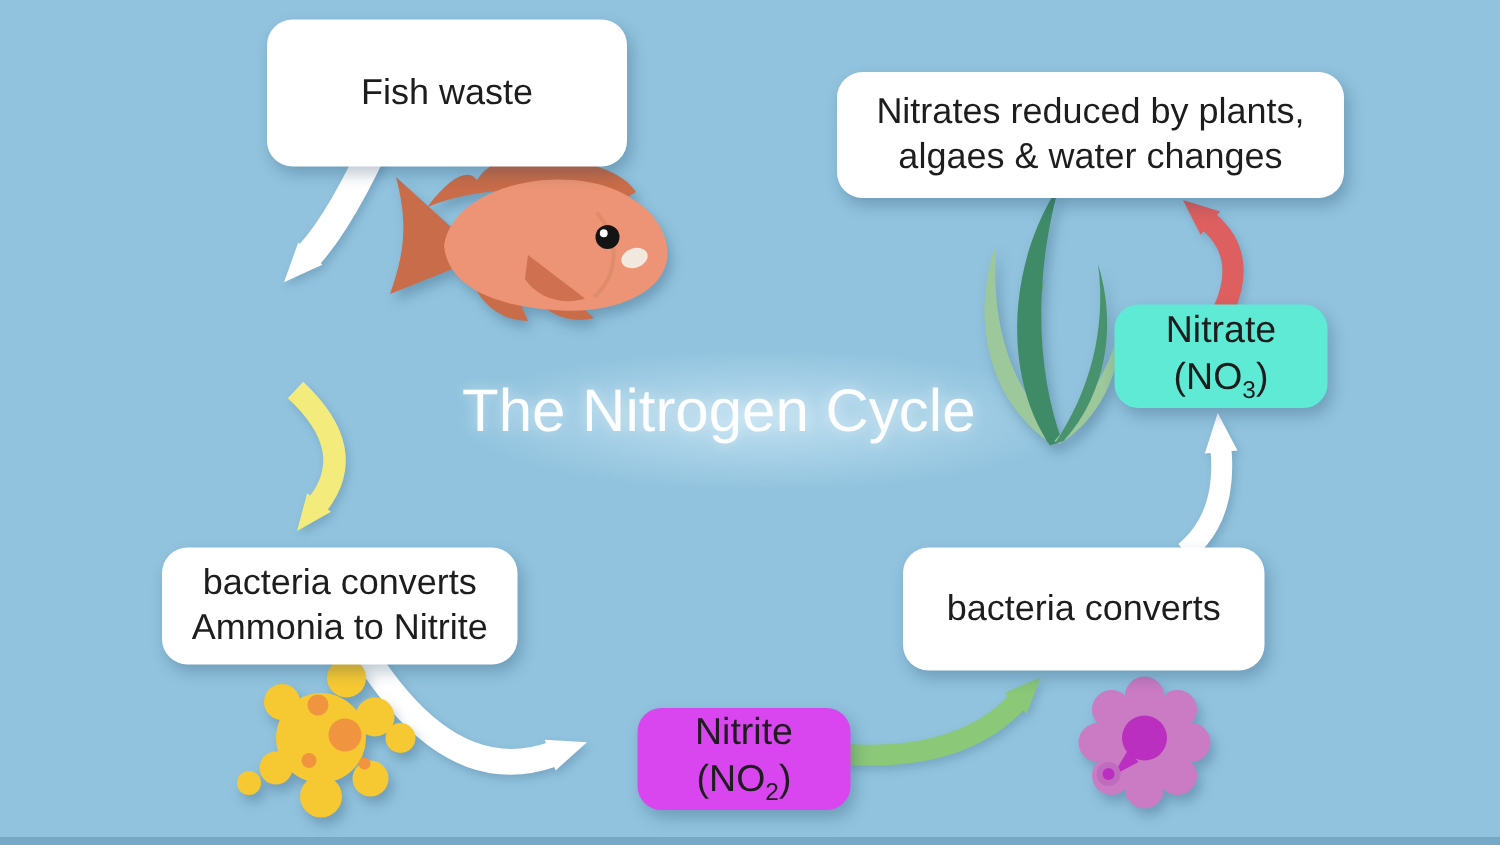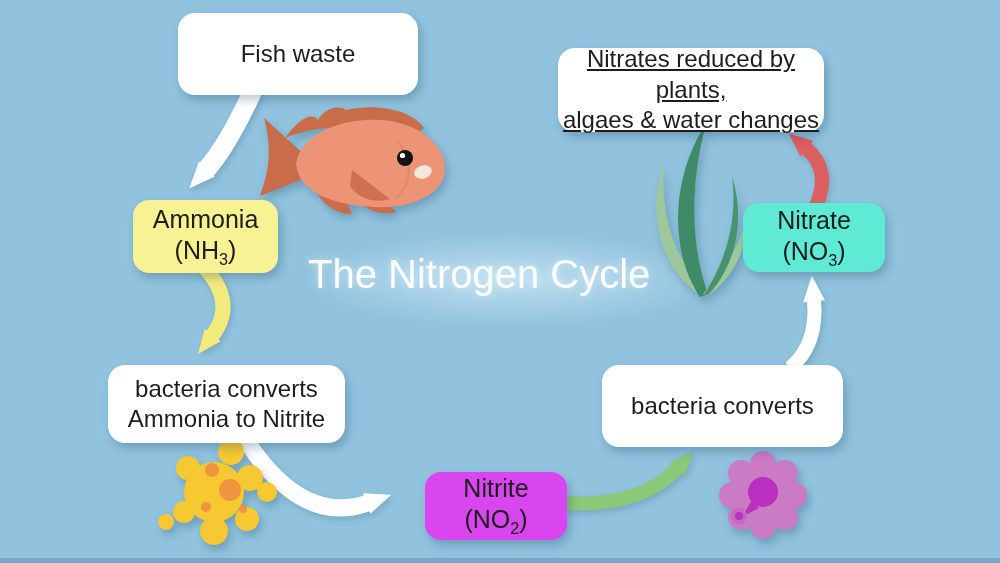--- a/index.html
+++ b/index.html
@@ -22,22 +22,22 @@
     text-align:center;font-size:24px;line-height:1.27;
     box-shadow:3px 5px 10px rgba(25,60,95,0.28);
   }
   .chip{
     position:absolute;z-index:2;border-radius:16px;
     display:flex;flex-direction:column;justify-content:center;align-items:center;
     text-align:center;font-size:25px;line-height:1.25;
     box-shadow:3px 5px 10px rgba(25,60,95,0.28);
   }
   .chip sub{font-size:0.65em;}
-  #bubble-fish-waste{left:178px;top:13px;width:240px;height:82px;}
-  #bubble-reduction{left:558px;top:48px;width:266px;height:84px;text-decoration:underline;}
+  #bubble-fish-waste{left:178px;top:13px;width:240px;height:98px;}
+  #bubble-reduction{left:558px;top:48px;width:338px;height:84px;}
   #bubble-bacteria1{left:108px;top:365px;width:237px;height:78px;}
   #bubble-bacteria2{left:602px;top:365px;width:241px;height:82px;}
   #chip-ammonia{left:133px;top:200px;width:145px;height:73px;background:#f7f293;}
   #chip-nitrite{left:425px;top:472px;width:142px;height:68px;background:#d946ef;}
   #chip-nitrate{left:743px;top:203px;width:142px;height:69px;background:#5eead4;}
   #title{
     position:absolute;left:308px;top:252px;width:400px;z-index:2;
     text-align:left;font-size:40px;color:#fcfeff;
     text-shadow:0 0 9px rgba(255,255,255,0.5);
   }
@@ -145,24 +145,20 @@
 
   <div class="bubble" id="bubble-bacteria1">
     <span>bacteria converts</span>
     <span>Ammonia to Nitrite</span>
   </div>
 
   <div class="bubble" id="bubble-bacteria2">
     <span>bacteria converts</span>
   </div>
 
-  <div class="chip" id="chip-ammonia">
-    <span>Ammonia</span>
-    <span><span>(NH</span><sub>3</sub><span>)</span></span>
-  </div>
 
   <div class="chip" id="chip-nitrite">
     <span>Nitrite</span>
     <span><span>(NO</span><sub>2</sub><span>)</span></span>
   </div>
 
   <div class="chip" id="chip-nitrate">
     <span>Nitrate</span>
     <span><span>(NO</span><sub>3</sub><span>)</span></span>
   </div>

